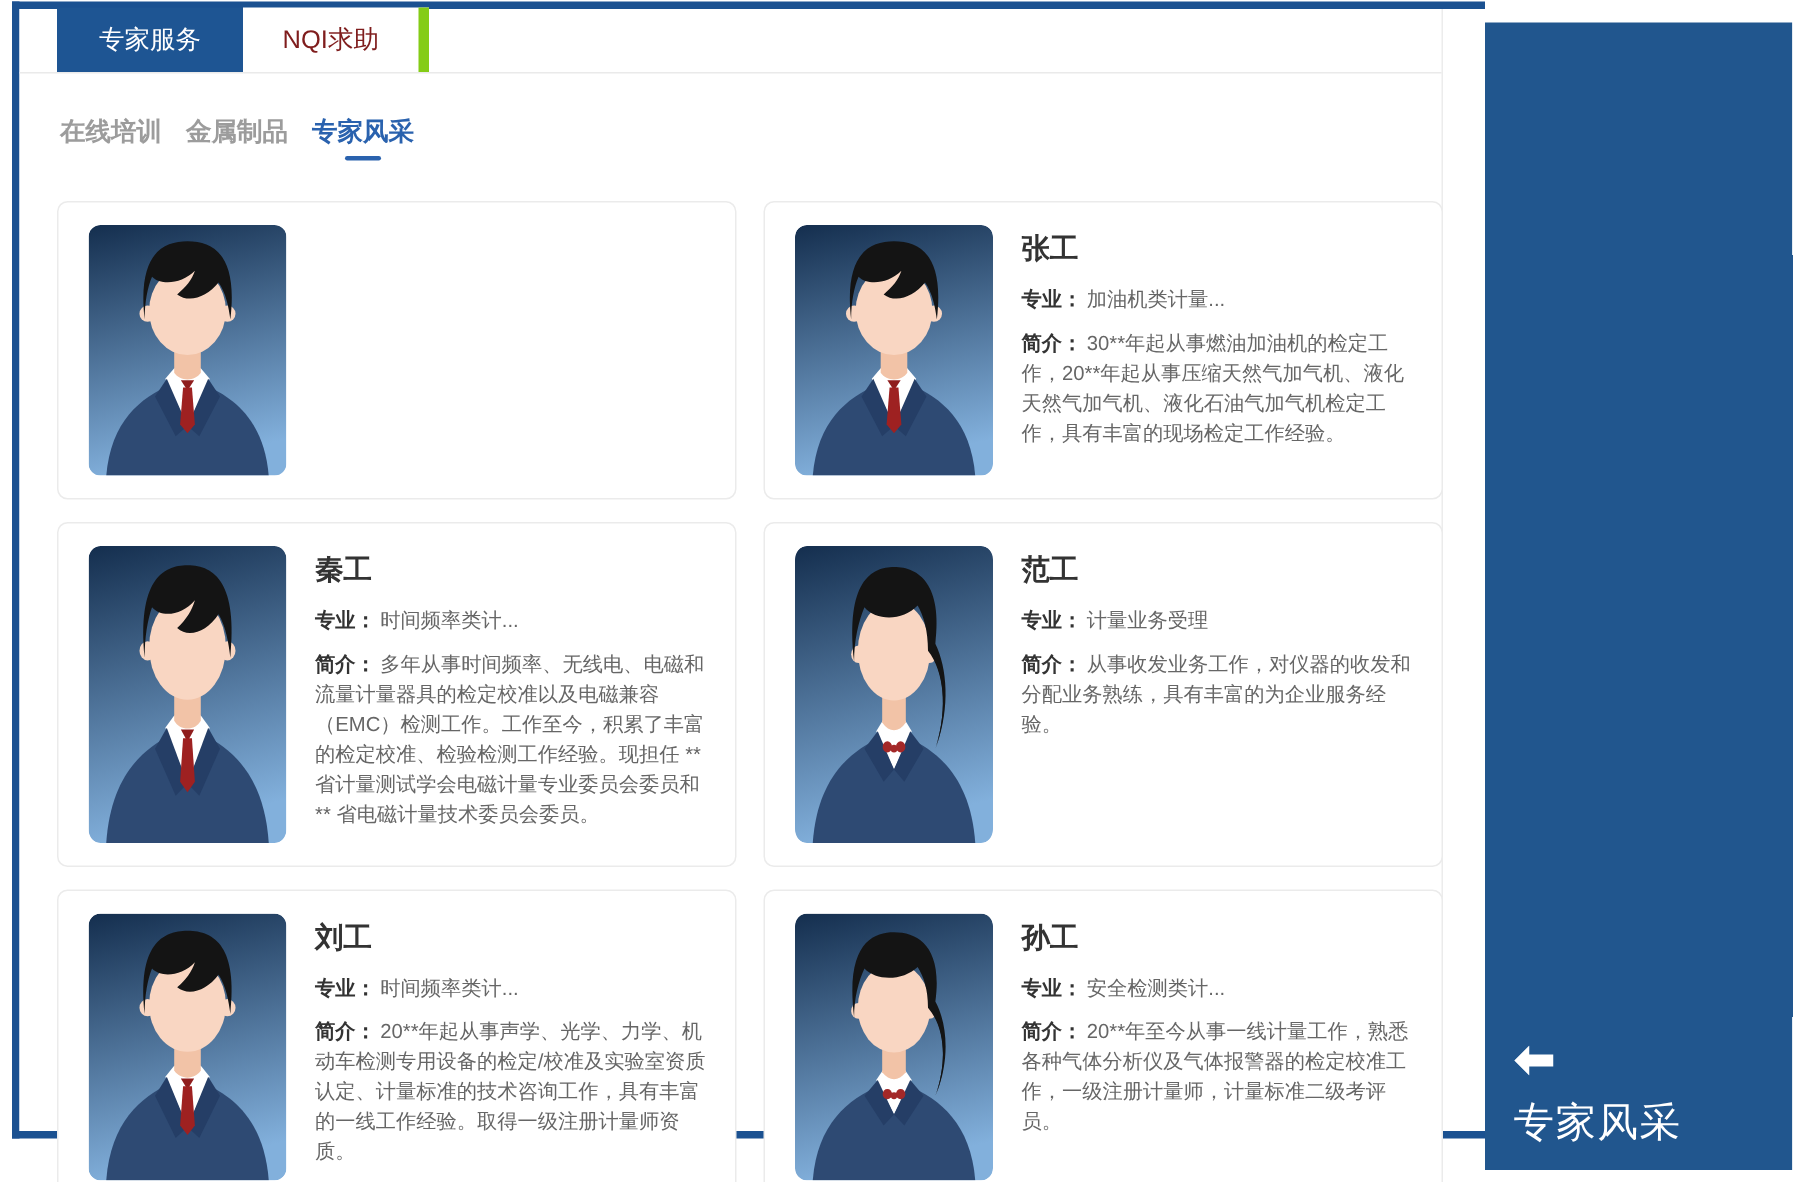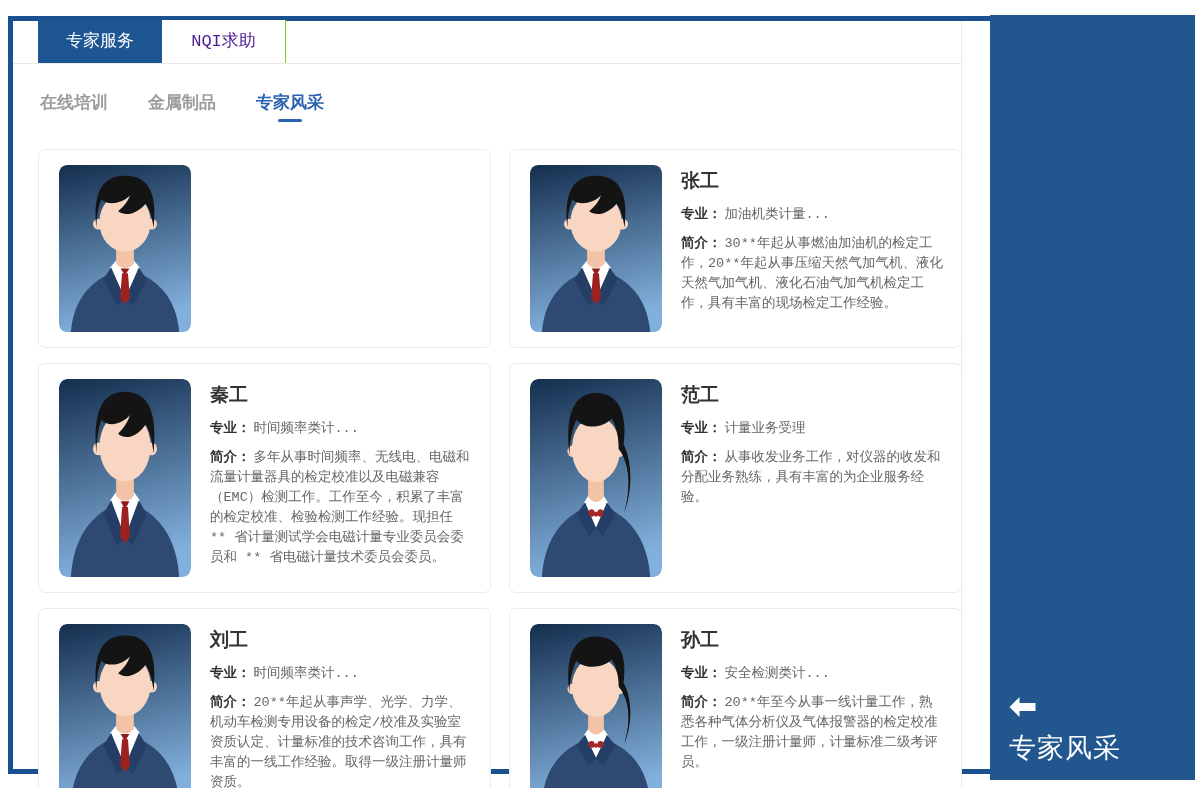--- a/index.html
+++ b/index.html
@@ -2,39 +2,39 @@
 <html><head>
 <meta charset="utf-8">
 <style>
   html,body{margin:0;padding:0;background:#ffffff;}
   .stage{
     position:relative;width:1195px;height:788px;background:#fff;overflow:hidden;
     font-family:"Liberation Sans","DejaVu Sans",sans-serif;
   }
   
   .frame{
-    position:absolute;left:8px;top:16px;width:982px;height:758px;
+    position:absolute;left:8px;top:1px;width:982px;height:758px;
     box-sizing:border-box;background:#fff;
-    border:5px solid #1b5191;border-right:none;font-family:Liberation Mono, monospace;
+    border:5px solid #1b5191;border-right:none;
   }
   .content{
     position:absolute;left:0;top:0;width:949px;height:748px;
     box-sizing:border-box;border-right:1px solid #ececec;background:#fff;
   }
   
   .tabbar{position:absolute;left:25px;top:-1px;display:flex;z-index:2;}
   .tab{
     width:124px;height:43px;line-height:43px;text-align:center;
-    font-size:17px;color:#4c1d95;background:#fff;cursor:pointer;box-sizing:border-box;
-    border-right:1px solid #84cc16;
+    font-size:17px;color:#7f1d1d;background:#fff;cursor:pointer;box-sizing:border-box;
+    border-right:7px solid #84cc16;
   }
   .tab.active{background:#1e5593;color:#fff;border-right:none;font-weight:normal;}
   .tabline{position:absolute;left:0;top:42px;width:948px;height:1px;background:#eaeaea;}
   
-  .subtabs{position:absolute;left:27px;top:70px;display:flex;gap:40px;}
+  .subtabs{position:absolute;left:27px;top:70px;display:flex;gap:16px;}
   .subtab{font-size:17px;font-weight:bold;color:#9c9c9c;cursor:pointer;text-align:center;}
   .subtab.active{color:#2a62ae;}
   .subtab.active::after{
     content:"";display:block;width:24px;height:3px;border-radius:2px;
     background:#2a62ae;margin:5px auto 0;
   }
   
   .cards{
     position:absolute;left:25px;top:128px;width:924px;
     display:grid;grid-template-columns:453px 453px;gap:15px 18px;

